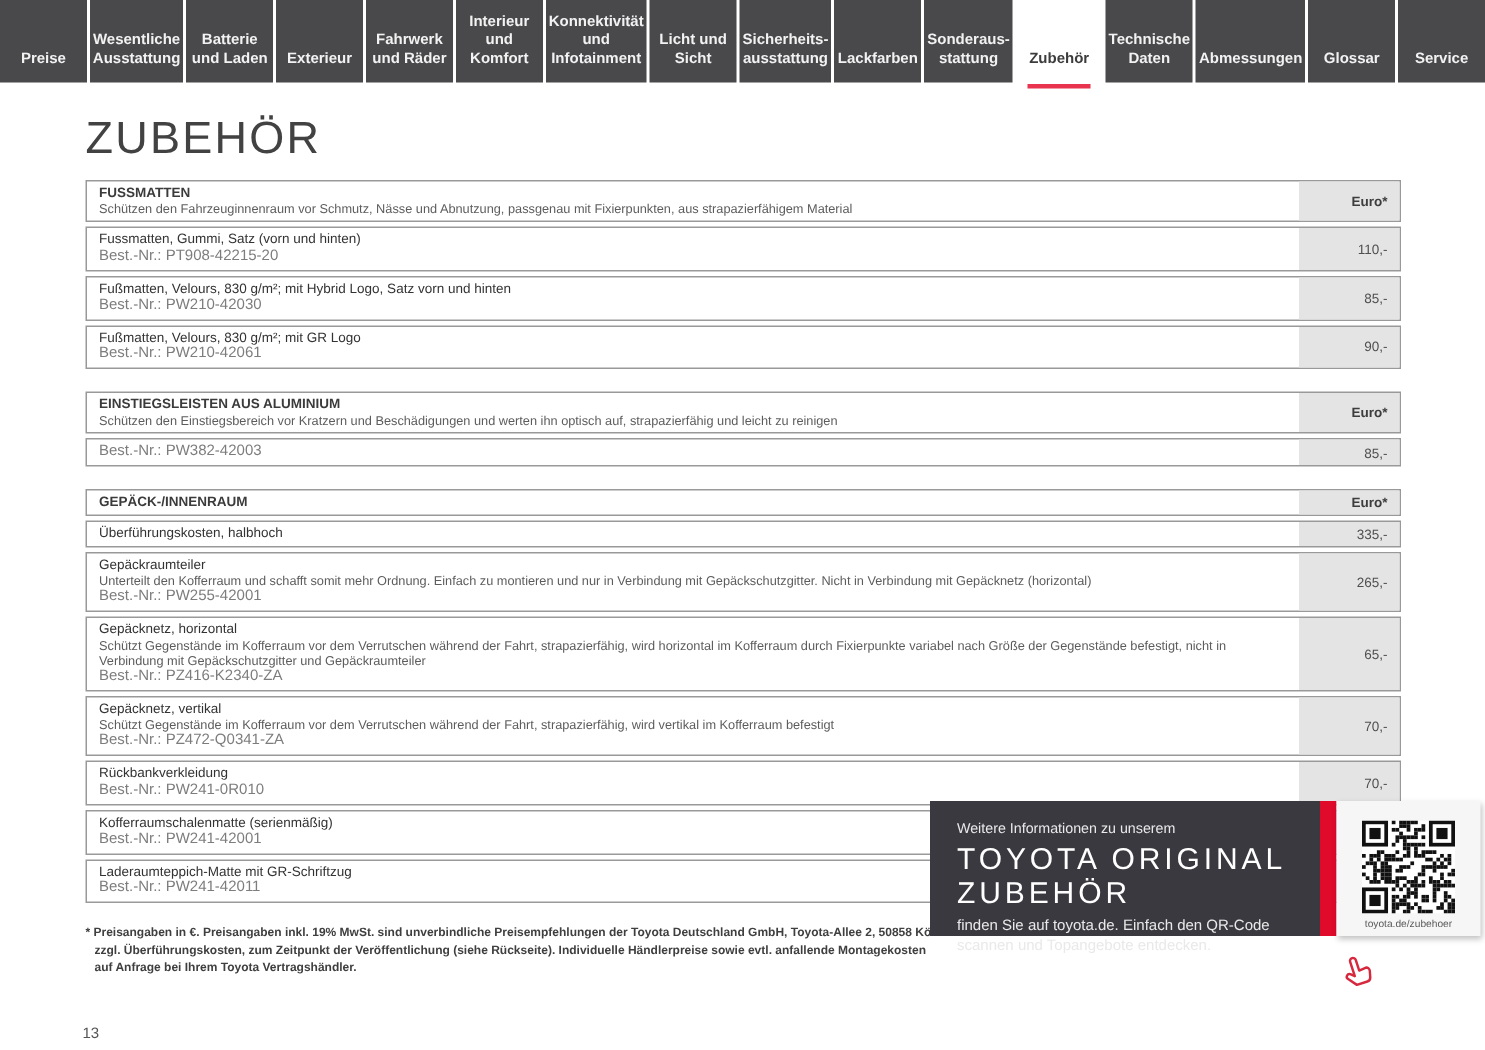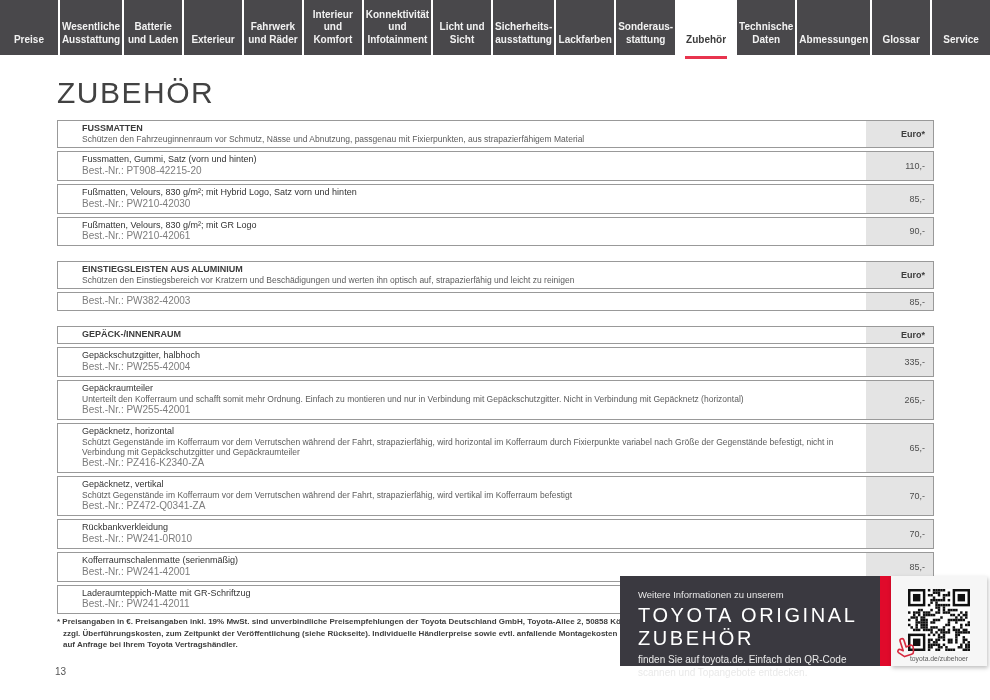--- a/index.html
+++ b/index.html
@@ -23,40 +23,40 @@
     bottom:-4px;width:42px;height:3px;background:#e8344e;
   }
   
   .page-title{
     margin:21px 0 10px 57px;font-size:30px;font-weight:400;
     letter-spacing:1.5px;color:#424242;
   }
   
   .tables{margin-left:57px;width:877px;}
   .table{display:flex;flex-direction:column;gap:3px;margin-bottom:15px;}
-  .trow{display:flex;border:1px solid #999999;background:#fff;padding-left:16px;}
+  .trow{display:flex;border:1px solid #999999;background:#fff;}
   .cell-main{flex:1 1 auto;padding:2px 8px 3px;min-width:0;}
   .cell-price{
     flex:0 0 59px;background:#e4e4e4;display:flex;align-items:center;
     justify-content:flex-end;padding-right:8px;font-size:9px;color:#4f4f4f;
   }
   .trow.header .cell-price{font-weight:700;color:#3d3d3d;}
   .row-name{font-size:9px;font-weight:700;color:#3b3b3b;line-height:1.2;}
   .trow:not(.header) .row-name{font-weight:400;color:#333;}
   .row-desc{font-size:8.5px;color:#5c5c5c;line-height:1.2;}
   .row-part{font-size:10px;color:#7d7d7d;line-height:1.2;}
   
   .footnote{
     position:absolute;left:57px;top:616px;width:565px;
     font-size:8px;font-weight:700;color:#3f3f3f;line-height:1.45;
     padding-left:6px;text-indent:-6px;
   }
-  .page-number{position:absolute;left:55px;top:666px;font-size:10px;color:#555;}
+  .page-number{position:absolute;left:55px;top:684px;font-size:10px;color:#555;}
   
-  .infobox{position:absolute;left:620px;top:576px;height:90px;display:flex;}
+  .infobox{position:absolute;left:620px;top:534px;height:90px;display:flex;}
   .infobox .panel-dark{
     width:260px;background:#3a3940;color:#fff;
     padding:13px 0 0 18px;box-sizing:border-box;
   }
   .ib-line1{font-size:9.5px;color:#e9e9e9;}
   .ib-headline{font-size:20px;letter-spacing:2.6px;font-weight:400;margin:4px 0 3px;}
   .ib-line2{font-size:10px;color:#e9e9e9;width:232px;line-height:1.3;}
   .infobox .stripe{width:11px;background:#e00a2b;}
   .infobox .panel-light{
     width:96px;background:#f6f6f6;box-shadow:1px 2px 4px rgba(0,0,0,.25);
@@ -140,22 +140,21 @@
     </div>
     <div class="table">
       <div class="trow header">
         <div class="cell-main">
           <div class="row-name">GEPÄCK-/INNENRAUM</div>
         </div>
         <div class="cell-price">Euro*</div>
       </div>
       <div class="trow">
         <div class="cell-main">
-          <div class="row-name">Gepäckschutzgitter, halbhoch</div>
-          <div class="row-part">Best.-Nr.: PW255-42004</div>
+          <div class="row-name">Überführungskosten, halbhoch</div>
         </div>
         <div class="cell-price">335,-</div>
       </div>
       <div class="trow">
         <div class="cell-main">
           <div class="row-name">Gepäckraumteiler</div>
           <div class="row-desc">Unterteilt den Kofferraum und schafft somit mehr Ordnung. Einfach zu montieren und nur in Verbindung mit Gepäckschutzgitter. Nicht in Verbindung mit Gepäcknetz (horizontal)</div>
           <div class="row-part">Best.-Nr.: PW255-42001</div>
         </div>
         <div class="cell-price">265,-</div>

